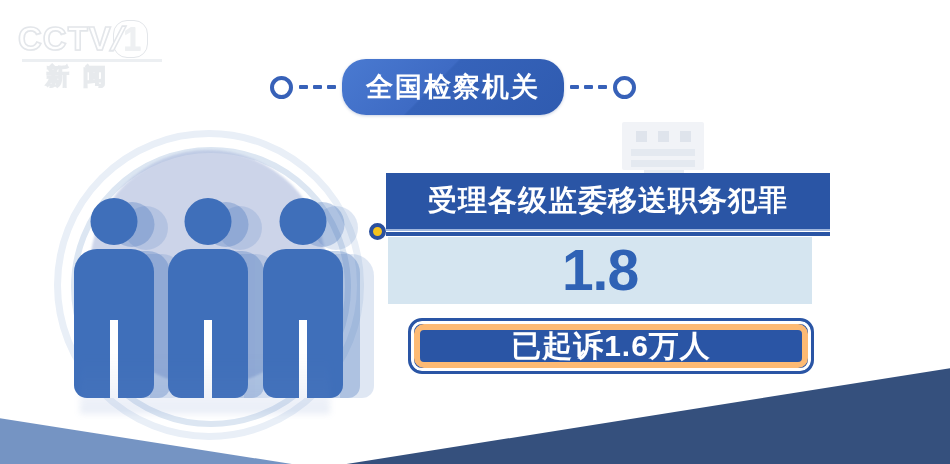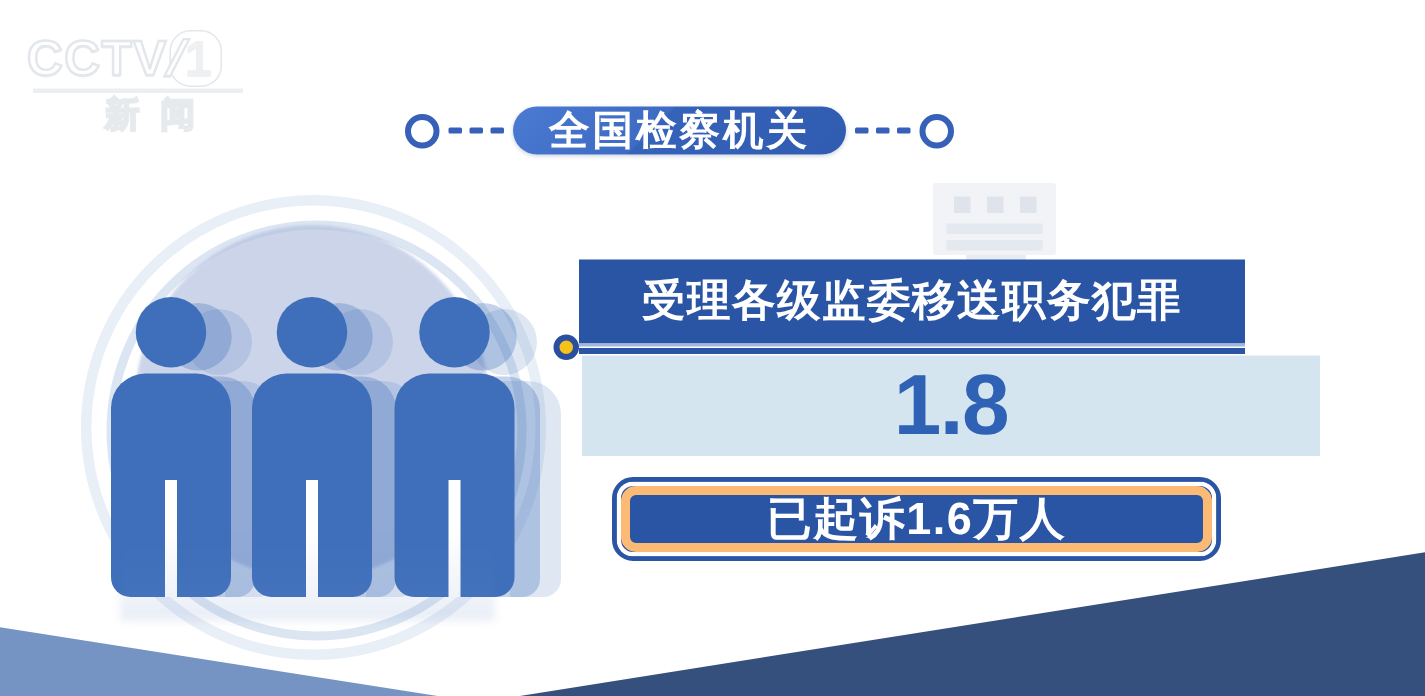--- a/index.html
+++ b/index.html
@@ -81,21 +81,20 @@
     margin: 1px 0 2px 4px;
   }
   .logo-bottom {
     font-size: 23px;
     font-weight: bold;
     color: #ffffff;
     -webkit-text-stroke: 1.5px #e7eaed;
     letter-spacing: 14px;
     padding-left: 28px;
     line-height: 25px;
-    text-align: center;
   }
 
   
   .illus {
     position: absolute;
     left: 52px;
     top: 128px;
     width: 310px;
     height: 300px;
   }
@@ -186,21 +185,21 @@
     margin: 0 6px;
   }
   .dash {
     width: 9px;
     height: 3.5px;
     background: #3761b8;
     border-radius: 1px;
   }
   .pill {
     position: relative;
-    height: 32px;
+    height: 56px;
     padding: 0 24px;
     border-radius: 24px;
     background: linear-gradient(135deg, #4a7ad1 0%, #3e6bc4 42%, #3663ba 43%, #2f5bb0 100%);
     display: flex;
     align-items: center;
     justify-content: center;
     box-shadow: 0 1px 3px rgba(40,70,140,.25);
   }
   .pill-text {
     font-size: 27px;
@@ -256,21 +255,21 @@
     border-radius: 50%;
     background: #f5c21c;
     border: 4px solid #2a4f9e;
     box-sizing: content-box;
   }
 
   .value-panel {
     position: absolute;
     left: 388px;
     top: 237px;
-    width: 492px;
+    width: 424px;
     height: 67px;
     background: #d5e5f0;
     display: flex;
     align-items: center;
     justify-content: center;
   }
   .value-big {
     font-size: 57px;
     font-weight: bold;
     color: #2f62b5;

